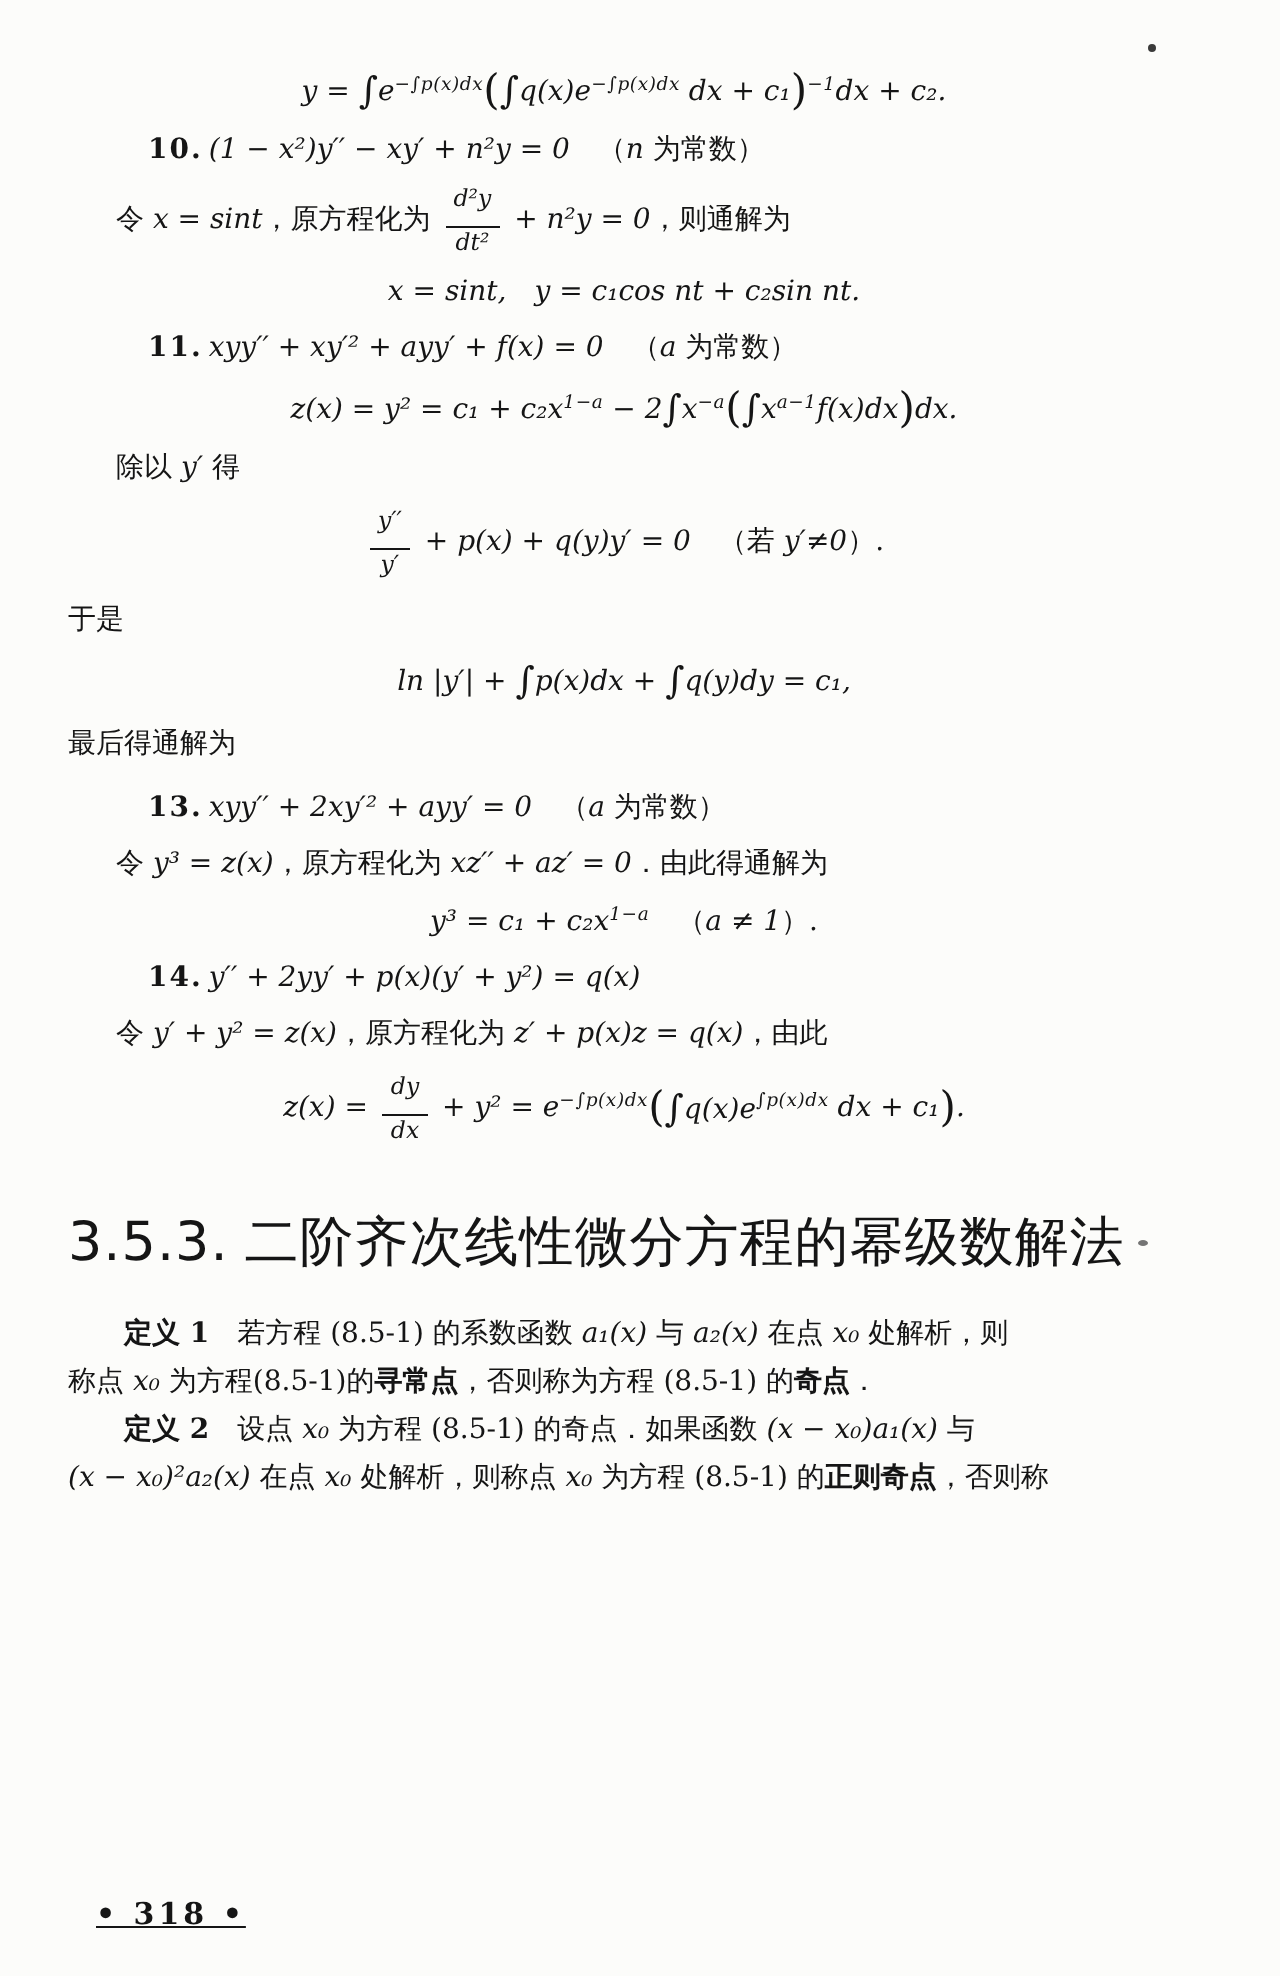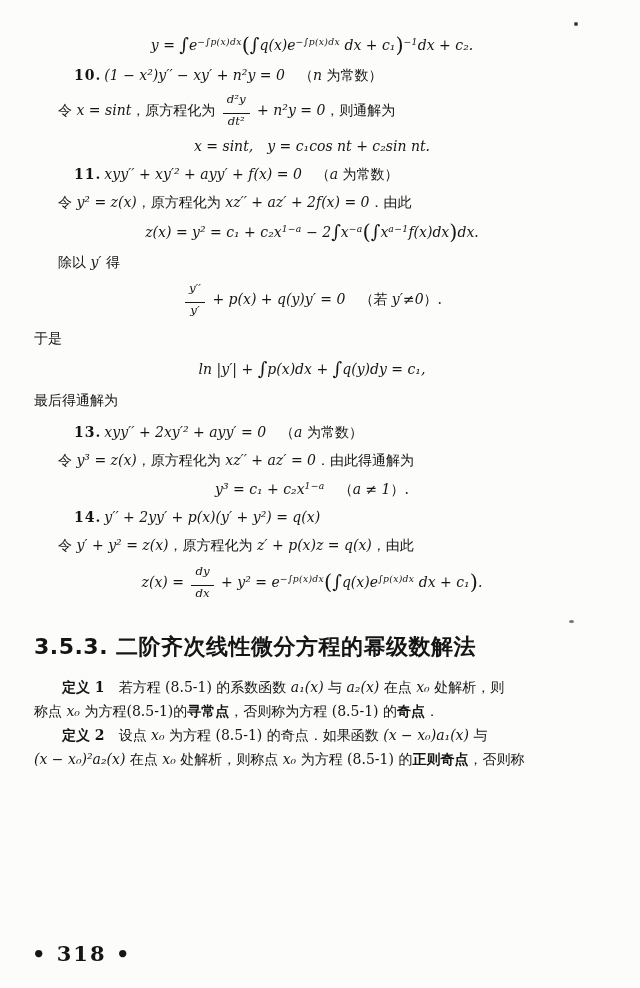--- a/index.html
+++ b/index.html
@@ -16,21 +16,21 @@
   .line{font-size:14px;line-height:1.5;}
   
   .display{text-align:center;margin:9px 0;line-height:1.3;}
   .item{padding-left:40px;margin:7px 0;}
   .lead{padding-left:24px;margin:7px 0;}
   .flush{margin:11px 0;}
   .para{text-indent:28px;margin:3px 0;}
   .cont{margin:3px 0;}
   .heading{
     margin:30px 0 14px 0;
-    font-size:22px;font-weight:700;
+    font-size:27px;font-weight:400;
     font-family:"DejaVu Sans","Liberation Sans",sans-serif;
     letter-spacing:.5px;
   }
   
   .txt{font-style:normal;}
   .m{font-style:italic;}
   .b{font-weight:700;font-style:normal;}
   .num{font-weight:700;font-style:normal;margin-right:3px;letter-spacing:1px;}
   .hnum{margin-right:8px;}
   .sup{
@@ -39,37 +39,36 @@
   }
   .big{font-size:150%;font-style:normal;vertical-align:-.1em;line-height:1;}
   .int{font-size:132%;line-height:1;vertical-align:-.08em;}
   .frac{
     display:inline-block;vertical-align:middle;text-align:center;
     font-style:italic;font-size:84%;line-height:1.15;margin:0 3px;
   }
   .frac .fn{display:block;border-bottom:1.4px solid #151515;padding:0 4px 6px;}
   .frac .fd{display:block;padding:1px 4px 0;}
   .footer{
-    position:absolute;left:32px;bottom:22px;
-    font-size:21px;font-weight:700;letter-spacing:2px;
+    position:absolute;left:48px;bottom:22px;
+    font-size:15px;font-weight:700;letter-spacing:2px;text-decoration:underline;
   }
   .speck{position:absolute;background:#3a3a3a;border-radius:50%;}
   .speck1{width:4px;height:4px;right:62px;top:22px;}
   .speck2{width:5px;height:3px;right:66px;top:620px;opacity:.7;}
 </style>
 </head>
 <body>
 
 <div class="page">
     <div class="line display"><span class="m">y = <span class="int">∫</span>e</span><span class="sup">−∫p(x)dx</span><span class="big">(</span><span class="m"><span class="int">∫</span>q(x)e</span><span class="sup">−∫p(x)dx</span><span class="m"> dx + c₁</span><span class="big">)</span><span class="sup">−1</span><span class="m">dx + c₂.</span></div>
     <div class="line item"><span class="num">10.</span><span class="m">(1 − x²)y′′ − xy′ + n²y = 0</span><span class="txt">　（</span><span class="m">n</span><span class="txt"> 为常数）</span></div>
     <div class="line lead"><span class="txt">令 </span><span class="m">x = sint</span><span class="txt">，原方程化为 </span><span class="frac"><span class="fn">d²y</span><span class="fd">dt²</span></span><span class="m"> + n²y = 0</span><span class="txt">，则通解为</span></div>
     <div class="line display"><span class="m">x = sint,　y = c₁cos nt + c₂sin nt.</span></div>
     <div class="line item"><span class="num">11.</span><span class="m">xyy′′ + xy′² + ayy′ + f(x) = 0</span><span class="txt">　（</span><span class="m">a</span><span class="txt"> 为常数）</span></div>
-    <div class="line lead"><span class="txt">令 </span><span class="m">y² = z(x)</span><span class="txt">，原方程化为 </span><span class="m">xz′′ + az′ + 2f(x) = 0</span><span class="txt">．由此</span></div>
     <div class="line display"><span class="m">z(x) = y² = c₁ + c₂x</span><span class="sup">1−a</span><span class="m"> − 2<span class="int">∫</span>x</span><span class="sup">−a</span><span class="big">(</span><span class="m"><span class="int">∫</span>x</span><span class="sup">a−1</span><span class="m">f(x)dx</span><span class="big">)</span><span class="m">dx.</span></div>
     <div class="line lead"><span class="txt">除以 </span><span class="m">y′</span><span class="txt"> 得</span></div>
     <div class="line display"><span class="frac"><span class="fn">y′′</span><span class="fd">y′</span></span><span class="m"> + p(x) + q(y)y′ = 0</span><span class="txt">　（若 </span><span class="m">y′≠0</span><span class="txt">）.</span></div>
     <div class="line flush"><span class="txt">于是</span></div>
     <div class="line display"><span class="m">ln |y′| + <span class="int">∫</span>p(x)dx + <span class="int">∫</span>q(y)dy = c₁,</span></div>
     <div class="line flush"><span class="txt">最后得通解为</span></div>
     <div class="line item"><span class="num">13.</span><span class="m">xyy′′ + 2xy′² + ayy′ = 0</span><span class="txt">　（</span><span class="m">a</span><span class="txt"> 为常数）</span></div>
     <div class="line lead"><span class="txt">令 </span><span class="m">y³ = z(x)</span><span class="txt">，原方程化为 </span><span class="m">xz′′ + az′ = 0</span><span class="txt">．由此得通解为</span></div>
     <div class="line display"><span class="m">y³ = c₁ + c₂x</span><span class="sup">1−a</span><span class="txt">　（</span><span class="m">a ≠ 1</span><span class="txt">）.</span></div>
     <div class="line item"><span class="num">14.</span><span class="m">y′′ + 2yy′ + p(x)(y′ + y²) = q(x)</span></div>

